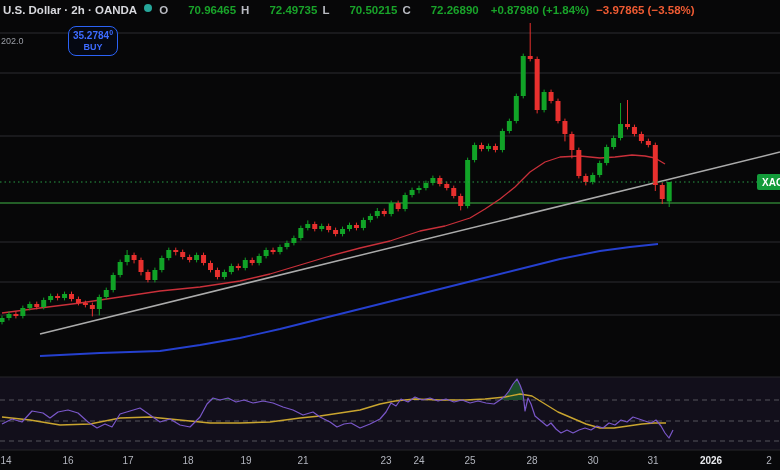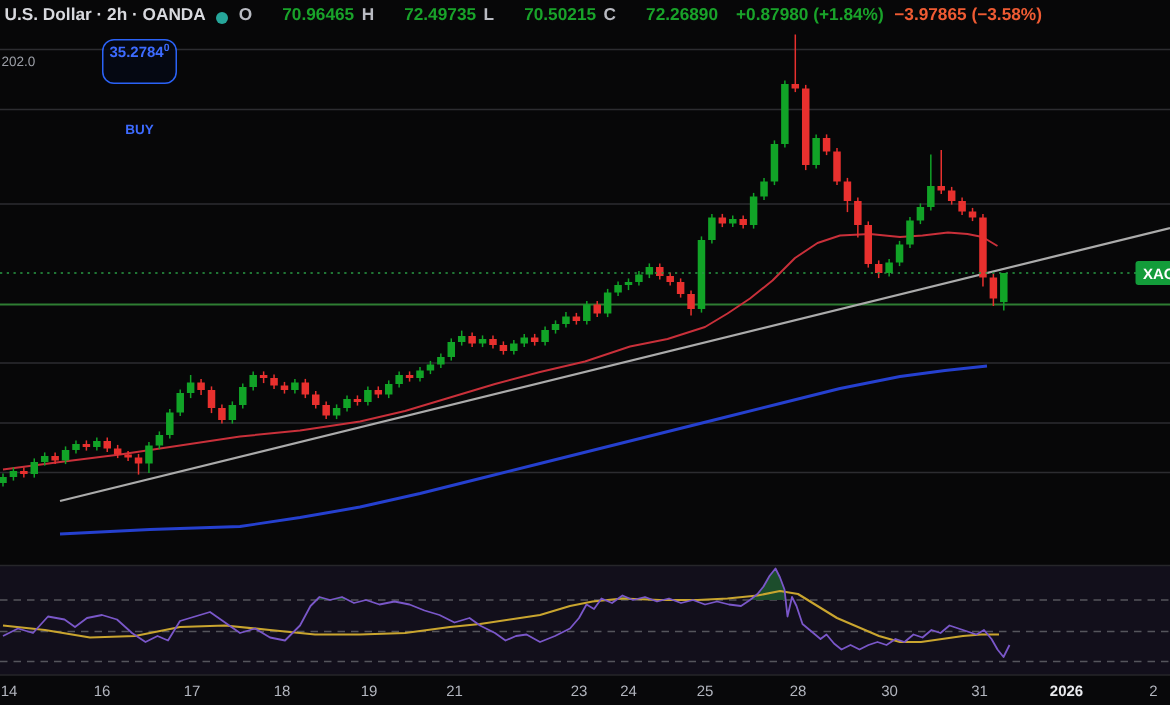--- a/index.html
+++ b/index.html
@@ -1,32 +1,32 @@
 <!DOCTYPE html>
 <html><head>
 <meta charset="utf-8">
 <style>
   html,body{margin:0;padding:0;background:#000;}
   #stage{position:relative;width:780px;height:470px;background:#070708;overflow:hidden;
          font-family:"Liberation Sans",sans-serif;}
   #chart-svg{position:absolute;left:0;top:0;}
-  .hdr{position:absolute;left:3px;top:4px;display:flex;align-items:flex-end;gap:7px;
+  .hdr{position:absolute;left:3px;top:4px;display:flex;align-items:flex-start;gap:7px;
        font-size:11.5px;font-weight:bold;color:#d8d9de;white-space:nowrap;z-index:5;}
   .hdr .dot{width:8px;height:8px;border-radius:50%;background:#26a69a;display:inline-block;}
   .hdr .pair{color:#b9bbc2;}
   .hdr .val{color:#19a32a;margin-left:20px;}
   .hdr .chg-pos{color:#19a32a;}
   .hdr .chg-neg{color:#ef5b33;}
   .scale-label{position:absolute;left:1px;top:36px;font-size:9px;color:#9b9ea6;z-index:4;}
   .buy-btn{position:absolute;left:68px;top:26px;width:50px;height:30px;border:1.5px solid #2b62f6;
            border-radius:8px;background:rgba(5,8,20,0.85);color:#3d6bff;text-align:center;
            line-height:1.15;cursor:pointer;z-index:5;box-sizing:border-box;padding-top:2px;}
   .buy-btn .bp{font-size:10px;font-weight:bold;}
   .buy-btn .bp sup{font-size:7px;}
-  .buy-btn .bl{font-size:9px;font-weight:bold;margin-top:39px;}
+  .buy-btn .bl{font-size:9px;font-weight:bold;}
 </style>
 </head>
 <body>
 
 <div id="stage">
 
   <svg id="chart-svg" width="780" height="470">
       <rect x="0" y="0" width="780" height="470" fill="#070708"></rect>
       <g>
         <line x1="0" y1="33" x2="780" y2="33" stroke="#2c2c30" stroke-width="1"></line>

